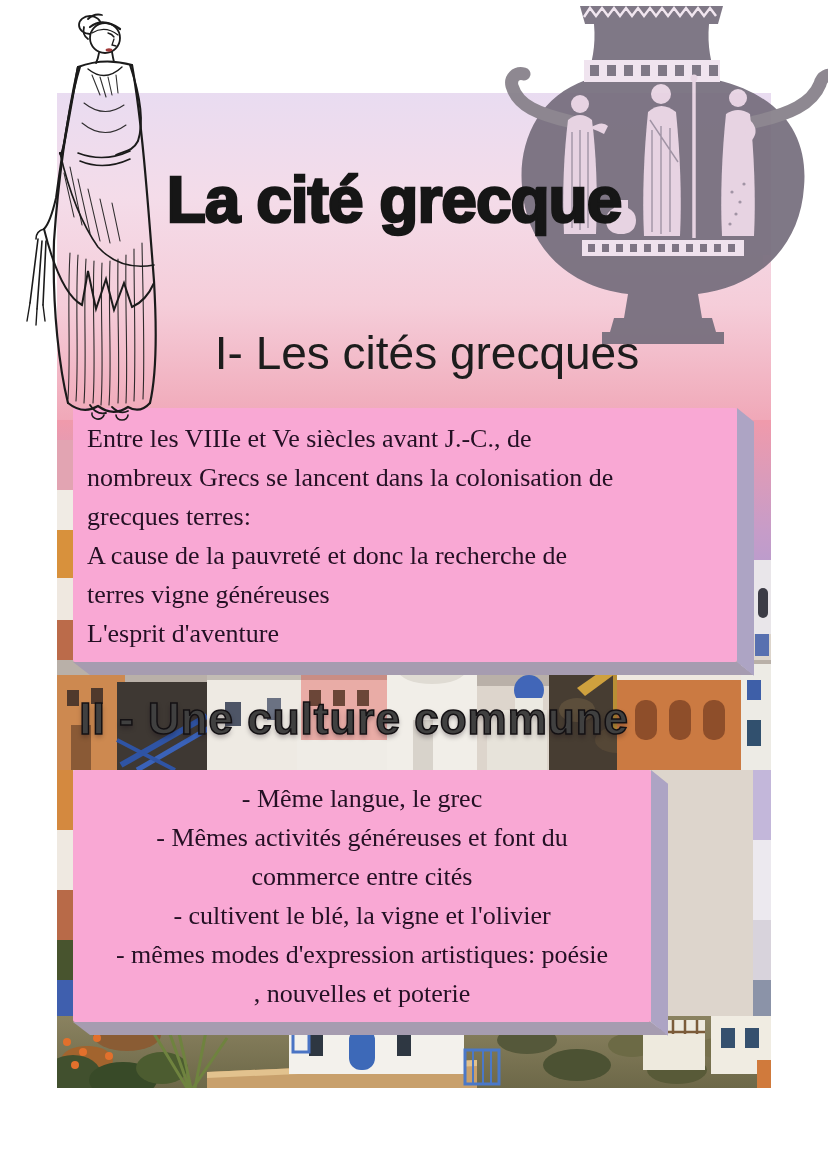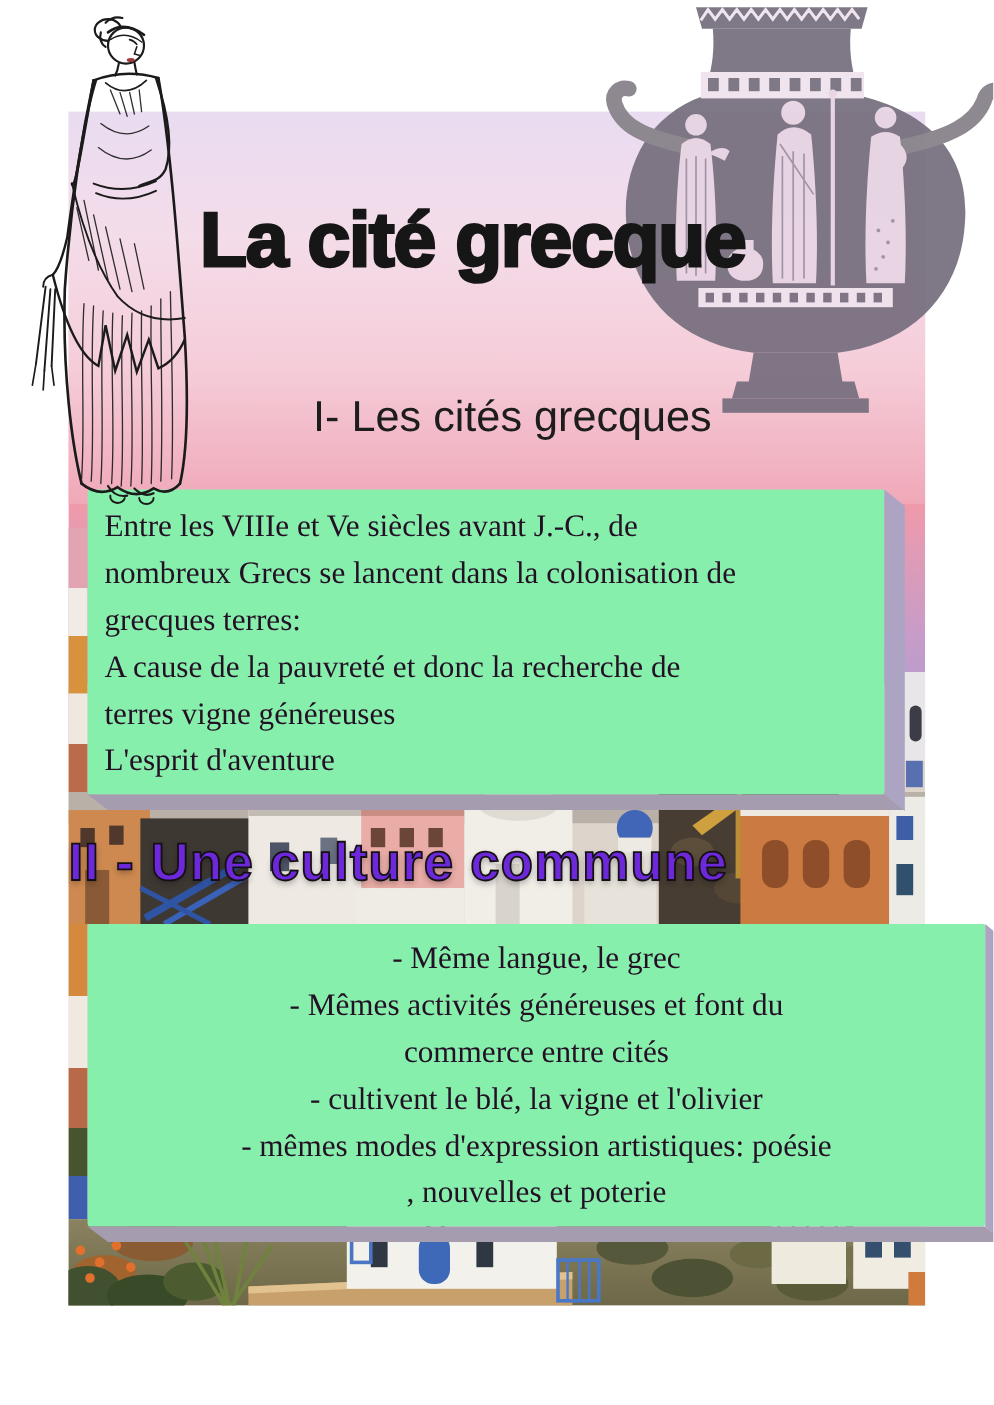--- a/index.html
+++ b/index.html
@@ -10,35 +10,35 @@
   .photo{position:absolute;left:57px;top:420px;width:714px;height:668px;z-index:0;}
   .vase{position:absolute;left:498px;top:2px;width:330px;height:344px;z-index:1;}
   .statue{position:absolute;left:8px;top:2px;width:184px;height:422px;z-index:3;}
 
   .title{position:absolute;left:57px;top:168px;width:714px;margin:0;z-index:4;
          text-align:center;padding-right:40px;box-sizing:border-box;
          font-size:64px;font-weight:bold;letter-spacing:-1px;line-height:1.0;color:#161616;
          -webkit-text-stroke:2.5px #161616;}
   .sub1{position:absolute;left:57px;top:326px;width:714px;margin:0;z-index:4;
         text-align:center;padding-left:26px;box-sizing:border-box;
-        font-size:36px;font-weight:normal;color:#1d1d1d;}
+        font-size:46px;font-weight:normal;color:#1d1d1d;}
   .sub2{position:absolute;left:57px;top:694px;width:596px;margin:0;z-index:4;
-        text-align:left;padding-right:24px;box-sizing:border-box;
-        font-size:44px;font-weight:bold;letter-spacing:1px;color:#6d28d9;
+        text-align:right;padding-right:24px;box-sizing:border-box;
+        font-size:44px;font-weight:bold;letter-spacing:1px;color:#404040;
         -webkit-text-stroke:1.5px #131013;text-shadow:0 3px 5px rgba(20,10,20,.35);}
 
-  .box{position:absolute;left:73px;background:#86efac;z-index:2;border-radius:2px;
+  .box{position:absolute;left:73px;background:#f9a8d4;z-index:2;border-radius:2px;
        font-family:"Liberation Serif","DejaVu Serif",serif;color:#241024;
        font-size:26px;line-height:39px;box-sizing:border-box;}
   .box::after{content:"";position:absolute;left:100%;top:0;width:17px;height:100%;
        background:#ada4c4;transform:skewY(39deg);transform-origin:0 0;}
   .box::before{content:"";position:absolute;left:0;top:100%;width:100%;height:13px;
        background:#a69cb0;transform:skewX(52.6deg);transform-origin:0 0;}
   .box1{top:408px;width:664px;height:254px;padding:11px 10px 0 14px;text-align:left;}
-  .box2{top:770px;width:748px;height:252px;padding:9px 8px 0 8px;text-align:center;}
+  .box2{top:770px;width:578px;height:252px;padding:9px 8px 0 8px;text-align:center;}
   .line{white-space:nowrap;}
 </style>
 </head>
 <body>
 
 <div class="page">
 
   <div class="grad"></div>
 
   <svg class="photo" viewBox="0 0 714 668" preserveAspectRatio="none">

